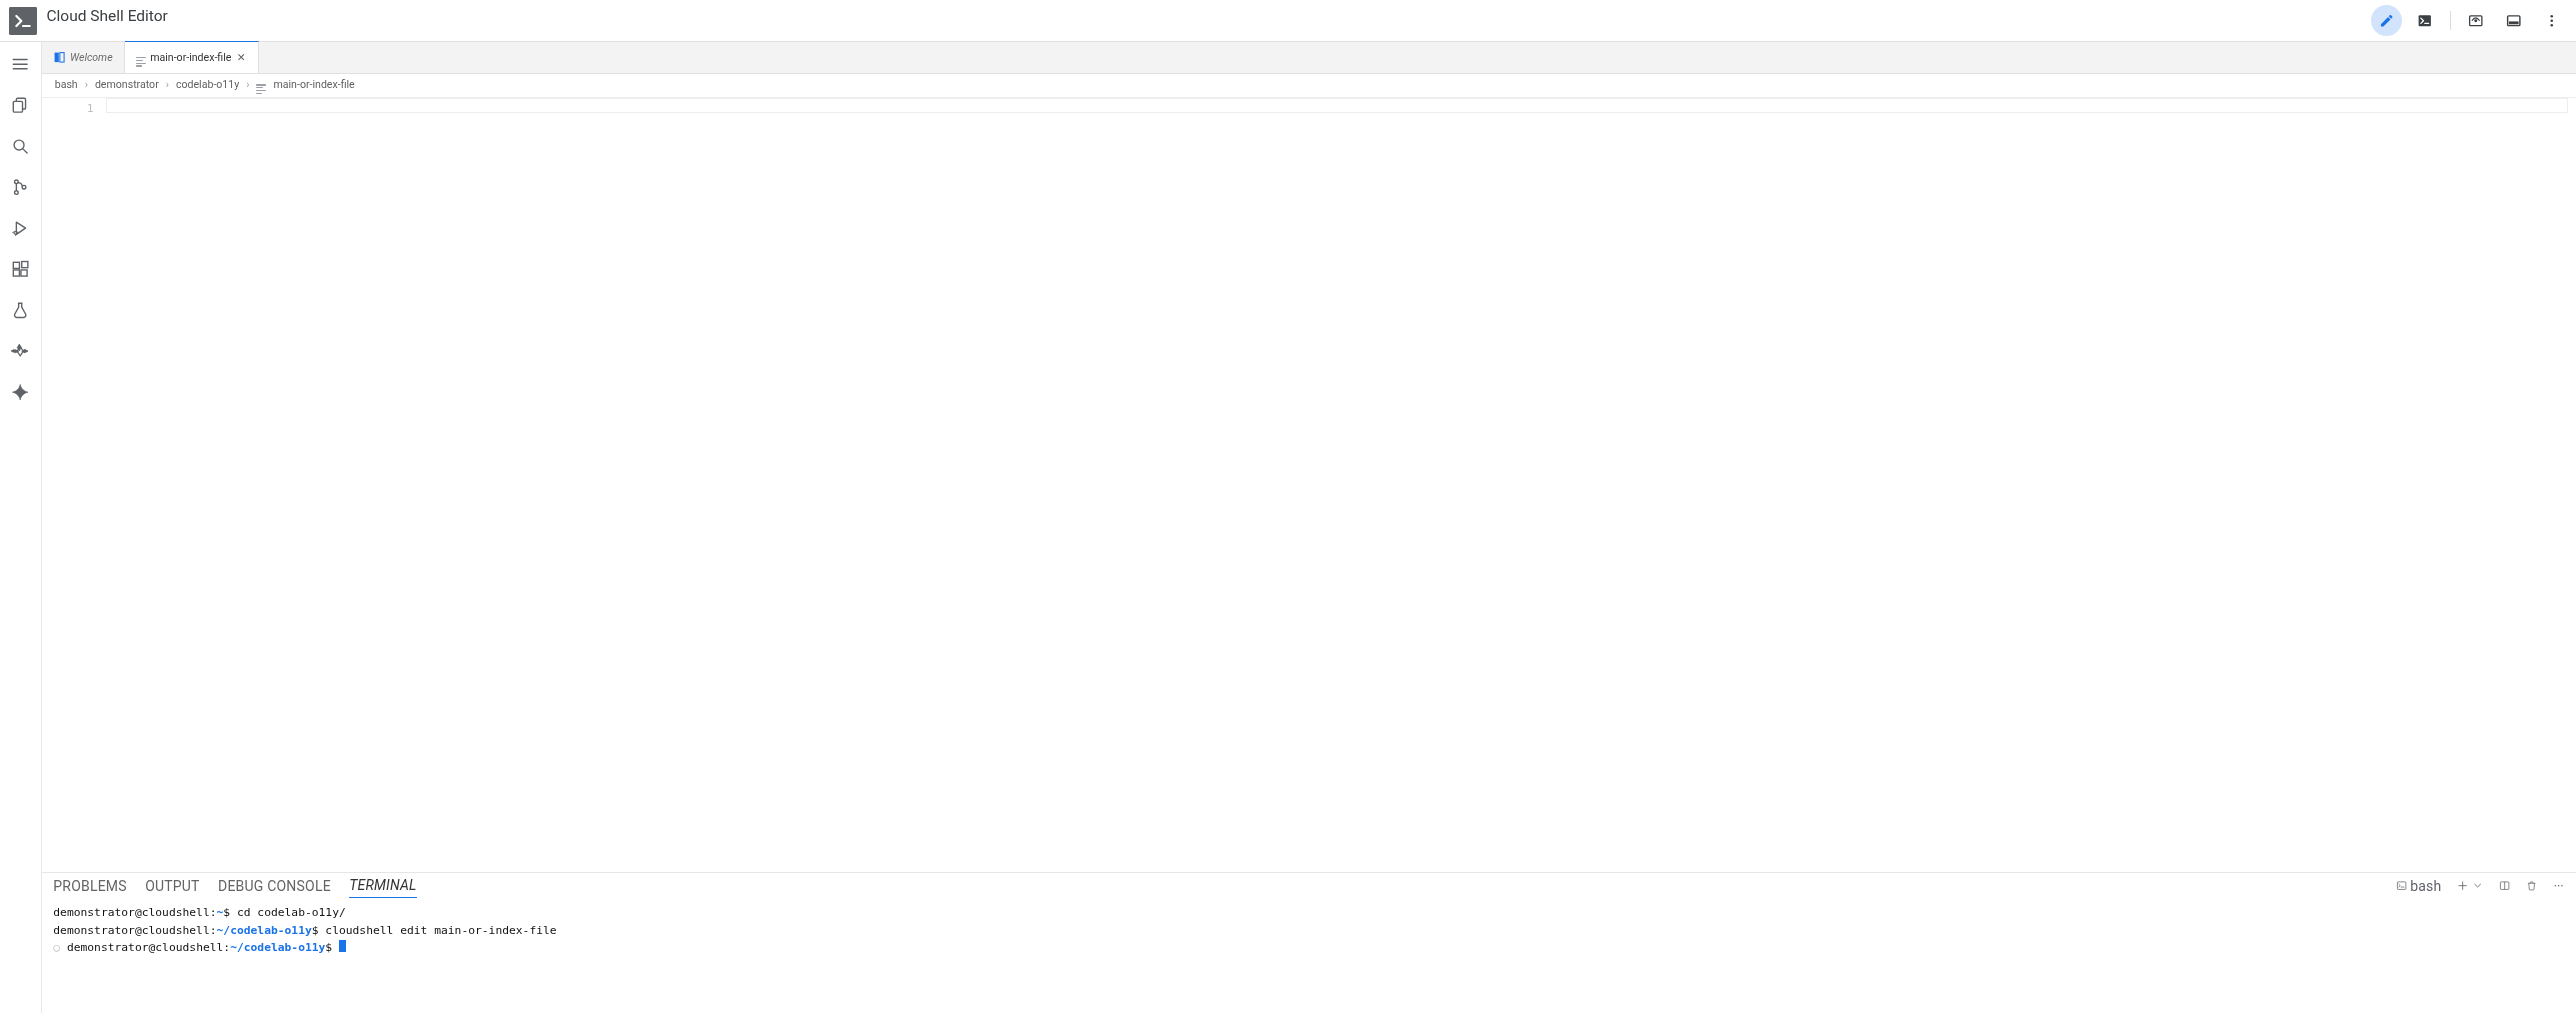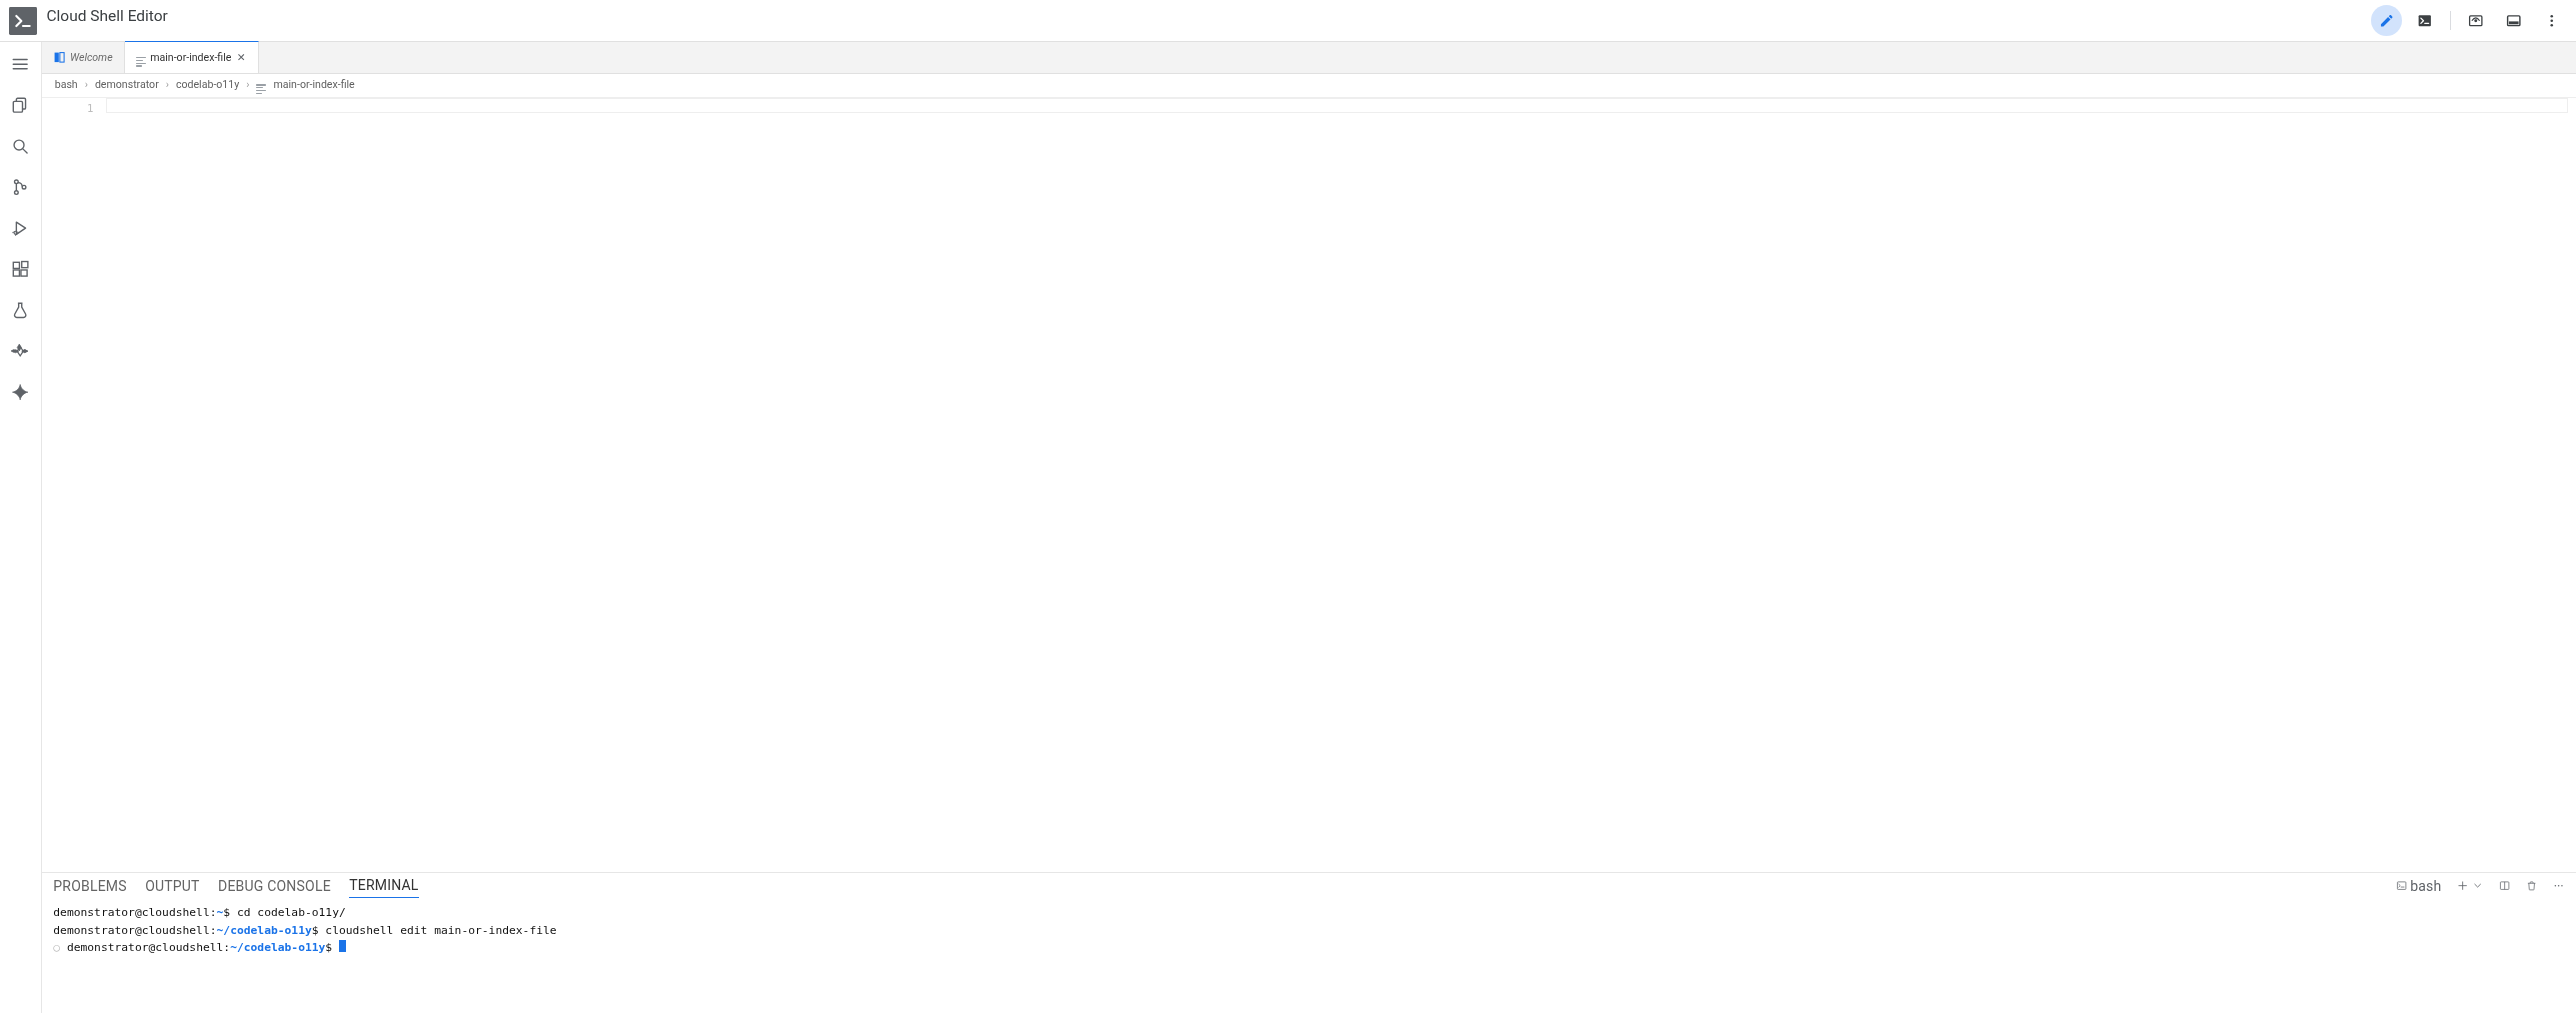--- a/index.html
+++ b/index.html
@@ -42,21 +42,21 @@
 
 .editor { flex:1; display:flex; position:relative; min-height:0; }
 .gutter { width:64px; text-align:right; padding:4.2px 12.7px 0 0; color:#bdbdbd; font-family: Menlo, Consolas, "DejaVu Sans Mono", monospace; font-size:10.6px; border-top:0.7px solid #eeeeee; user-select:none; }
 .code-area { flex:1; border-top:0.7px solid #eeeeee; position:relative; }
 .highlight-line { position:absolute; left:0; right:8.5px; top:0; height:15.5px; border:0.7px solid #eeeeee; }
 
 
 .panel { border-top:0.7px solid #e6e6e6; display:flex; flex-direction:column; height:141px; }
 .panel-tabs { display:flex; align-items:center; height:25.4px; padding:0 11.3px; gap:18.4px; font-size:14px; letter-spacing:0.2px; color:#646464; }
 .panel-tabs .ptab { cursor:pointer; padding:4.2px 0; text-transform:uppercase; }
-.panel-tabs .ptab.active { color:#333; border-bottom:1.1px solid #1a73e8; }
+.panel-tabs .ptab.active { color:#333; border-bottom:1.1px solid #1a73e8;font-style:italic; }
 .panel-tabs .spacer { flex:1; }
 .panel-tabs .pright { display:flex; align-items:center; gap:16px; color:#5f6368; }
 .panel-tabs .pright .pitem { display:flex; align-items:center; gap:2.8px; cursor:pointer; }
 .panel-tabs .pright svg { width:11.3px; height:11.3px; }
 
 .terminal { flex:1; padding:5.7px 11.3px 0; font-family: Menlo, Consolas, "DejaVu Sans Mono", monospace; font-size:11.3px; line-height:1.55; color:#111; white-space:pre; overflow:hidden; }
 .terminal .path { color:#1a73e8; font-weight:600; }
 .terminal .cursor { display:inline-block; width:7px; height:12.7px; background:#1a73e8; vertical-align:-1.4px; }
 .terminal .dirty { color:#bdbdbd; }
 

